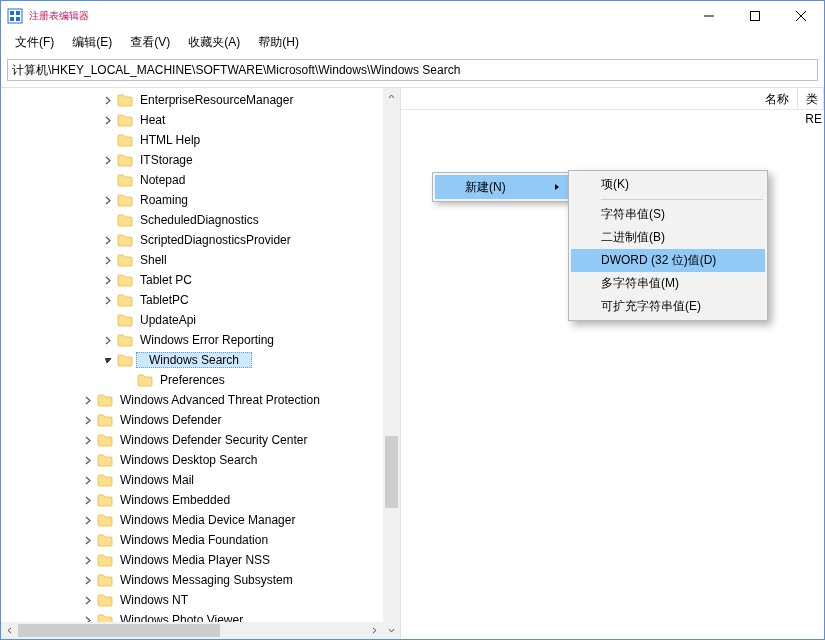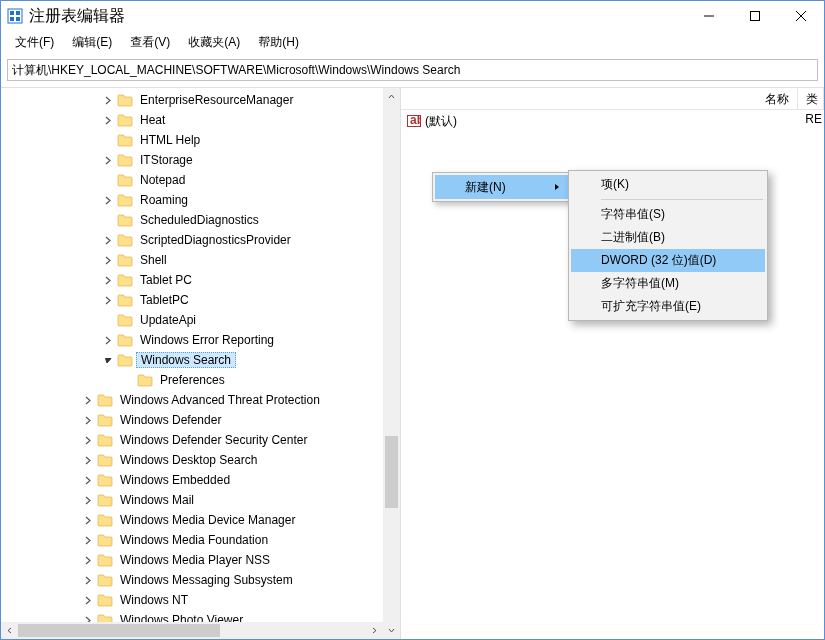--- a/index.html
+++ b/index.html
@@ -2,21 +2,21 @@
 <html><head>
 <meta charset="utf-8">
 <style>
 * { box-sizing: border-box; margin: 0; padding: 0; font-family: "Microsoft YaHei", "Segoe UI", sans-serif; font-size: 12px; }
 html, body { width: 825px; height: 640px; overflow: hidden; background: #fff; }
 .window { width: 825px; height: 640px; border: 1px solid #5a8fd6; display: flex; flex-direction: column; background: #fff; position: relative; }
 
 .bg-stripe { position: absolute; left: -1px; width: 8px; background: #f0f0f0; border-right: 1px solid #e0e0e0; height: 640px; top: 0; z-index: 0; }
 .titlebar { height: 30px; display: flex; align-items: center; padding-left: 6px; background: #fff; z-index: 2; position: relative; }
 .app-icon { width: 16px; height: 16px; margin-right: 6px; display: inline-flex; }
-.title { flex: 1; font-size: 16px; color: #000000; }
+.title { flex: 1; font-size: 10px; color: #be185d; }
 .win-btns { display: flex; height: 30px; }
 .win-btn { width: 46px; height: 30px; display: flex; align-items: center; justify-content: center; color: #000; }
 .win-btn svg { stroke: #000; stroke-width: 1; fill: none; }
 .menubar { height: 22px; display: flex; align-items: center; gap: 2px; padding: 0 6px; background: #fff; z-index: 2; position: relative; }
 .menu-item { padding: 2px 8px; color: #000; cursor: default; }
 .addressbar { height: 22px; border: 1px solid #c0c0c0; margin: 6px 6px; display: flex; align-items: center; padding: 0 4px; background: #fff; z-index: 2; position: relative; }
 .addressbar span { color: #000; white-space: nowrap; }
 .content { flex: 1; display: flex; border-top: 1px solid #e0e0e0; min-height: 0; z-index: 2; position: relative; }
 .tree-pane { width: 400px; overflow: hidden; position: relative; border-right: 1px solid #e0e0e0; }
 .tree-scroll { position: absolute; inset: 0; overflow: hidden; }
@@ -31,21 +31,21 @@
 .scrollbar-v { position: absolute; right: 0; top: 0; bottom: 0; width: 17px; background: #f0f0f0; display: flex; flex-direction: column; }
 .sb-btn { height: 17px; display: flex; align-items: center; justify-content: center; }
 .sb-track { flex: 1; position: relative; }
 .sb-thumb { position: absolute; left: 2px; right: 2px; background: #cdcdcd; }
 .scrollbar-h { position: absolute; left: 0; right: 17px; bottom: 0; height: 17px; background: #f0f0f0; display: flex; }
 .sb-btn-h { width: 17px; display: flex; align-items: center; justify-content: center; }
 .sb-track-h { flex: 1; position: relative; }
 .sb-thumb-h { position: absolute; top: 2px; bottom: 2px; background: #cdcdcd; }
 .tree { padding: 2px 0 20px 0; }
 .tree-item { display: flex; align-items: center; height: 20px; white-space: nowrap; color: #000; }
-.tree-item.selected .label { background: #cde8ff; border: 1px dotted #5aa0e0; padding: 0 4px; margin-left: -3px; }
+.tree-item.selected .label { background: #cde8ff; border: 1px dotted #5aa0e0; padding: 0 12px; margin-left: -3px; }
 .expander { width: 14px; height: 14px; display: inline-flex; align-items: center; justify-content: center; margin-right: 2px; }
 .expander svg { stroke: #555; fill: none; }
 .expander.open svg { stroke: #333; fill: #333; }
 .folder-icon { width: 16px; height: 14px; display: inline-flex; margin-right: 6px; }
 .label { padding: 0 1px; }
 .indent-line { display: inline-block; width: 20px; height: 20px; position: relative; }
 
 .ctx-parent { position: absolute; left: 431px; top: 171px; width: 139px; background: #f2f2f2; border: 1px solid #b8b8b8; box-shadow: 3px 3px 6px rgba(0,0,0,.25); z-index: 10; padding: 2px; }
 .ctx-parent .ctx-item { height: 24px; display: flex; align-items: center; padding: 0 26px 0 30px; position: relative; }
 .ctx-parent .ctx-item.hl { background: #91c9f7; }
@@ -437,38 +437,38 @@
               <span class="expander">
                 <svg width="9" height="9" viewBox="0 0 9 9">
                   <path d="M2 1 L6 4.5 L2 8" fill="none" stroke-width="1.2"></path>
                 </svg>
               </span>
               <span class="folder-icon">
                 <svg viewBox="0 0 16 14">
                   <path d="M1 3 L1 12 Q1 13 2 13 L14 13 Q15 13 15 12 L15 5 Q15 4 14 4 L8 4 L6.5 2 L2 2 Q1 2 1 3 Z" fill="#ffe08a" stroke="#d6a93a" stroke-width="0.6"></path>
                 </svg>
               </span>
+              <span class="label">Windows Mail</span>
+            </div>
+            <div class="tree-item">
+              <span class="indent-line"></span>
+              <span class="indent-line"></span>
+              <span class="indent-line"></span>
+              <span class="indent-line"></span>
+              <span class="expander">
+                <svg width="9" height="9" viewBox="0 0 9 9">
+                  <path d="M2 1 L6 4.5 L2 8" fill="none" stroke-width="1.2"></path>
+                </svg>
+              </span>
+              <span class="folder-icon">
+                <svg viewBox="0 0 16 14">
+                  <path d="M1 3 L1 12 Q1 13 2 13 L14 13 Q15 13 15 12 L15 5 Q15 4 14 4 L8 4 L6.5 2 L2 2 Q1 2 1 3 Z" fill="#ffe08a" stroke="#d6a93a" stroke-width="0.6"></path>
+                </svg>
+              </span>
               <span class="label">Windows Embedded</span>
-            </div>
-            <div class="tree-item">
-              <span class="indent-line"></span>
-              <span class="indent-line"></span>
-              <span class="indent-line"></span>
-              <span class="indent-line"></span>
-              <span class="expander">
-                <svg width="9" height="9" viewBox="0 0 9 9">
-                  <path d="M2 1 L6 4.5 L2 8" fill="none" stroke-width="1.2"></path>
-                </svg>
-              </span>
-              <span class="folder-icon">
-                <svg viewBox="0 0 16 14">
-                  <path d="M1 3 L1 12 Q1 13 2 13 L14 13 Q15 13 15 12 L15 5 Q15 4 14 4 L8 4 L6.5 2 L2 2 Q1 2 1 3 Z" fill="#ffe08a" stroke="#d6a93a" stroke-width="0.6"></path>
-                </svg>
-              </span>
-              <span class="label">Windows Mail</span>
             </div>
             <div class="tree-item">
               <span class="indent-line"></span>
               <span class="indent-line"></span>
               <span class="indent-line"></span>
               <span class="indent-line"></span>
               <span class="expander">
                 <svg width="9" height="9" viewBox="0 0 9 9">
                   <path d="M2 1 L6 4.5 L2 8" fill="none" stroke-width="1.2"></path>
                 </svg>
@@ -598,29 +598,20 @@
           </div>
       </div>
     </div>
 
     <div class="list-pane">
       <div class="list-header">
         <div class="col name">名称</div>
         <div class="col type">类</div>
       </div>
       <div class="list-body">
-        <div class="list-row">
-          <span class="reg-icon">
-            <svg viewBox="0 0 14 14">
-                <rect x="0.5" y="1.5" width="13" height="11" fill="#fff" stroke="#b03030"></rect>
-                <text x="3" y="10" font-size="8" fill="#b03030" font-weight="bold">ab</text>
-              </svg>
-          </span>
-          <span>(默认)</span>
-        </div>
         <div style="position:absolute;right:2px;top:2px;color:#000">RE</div>
       </div>
     </div>
 
   </div>
 
   <div class="ctx-parent">
     <div class="ctx-item hl">
       <span>新建(N)</span>
       <span class="caret">

